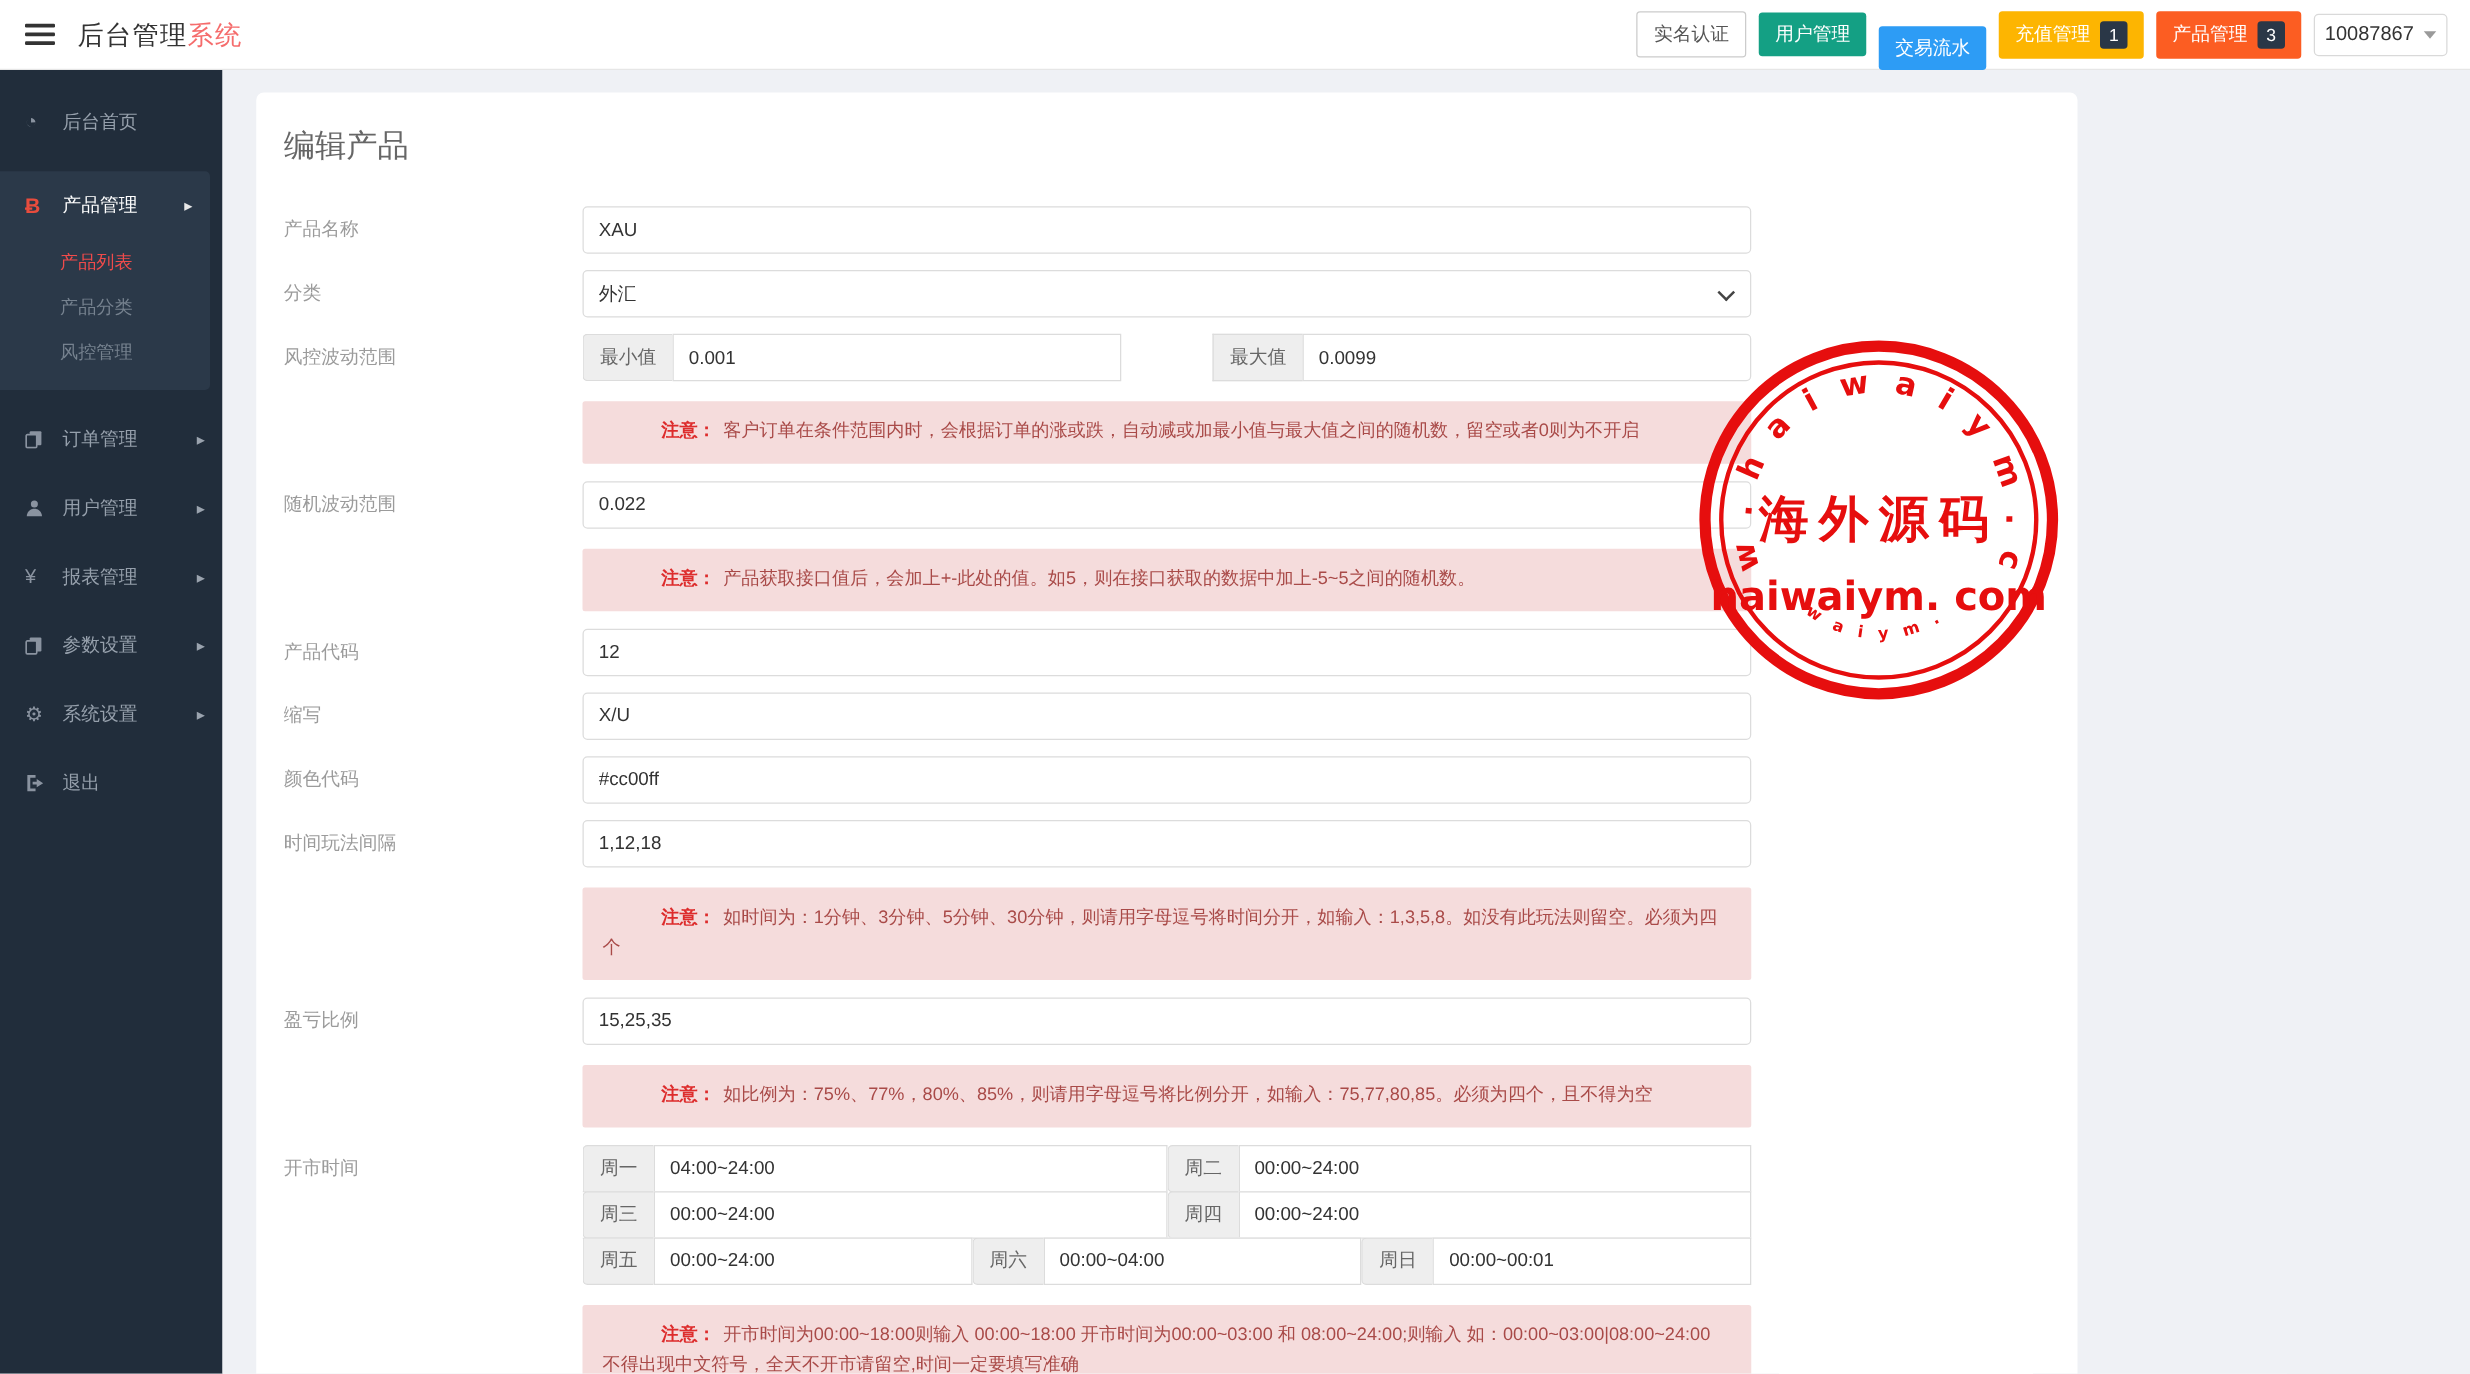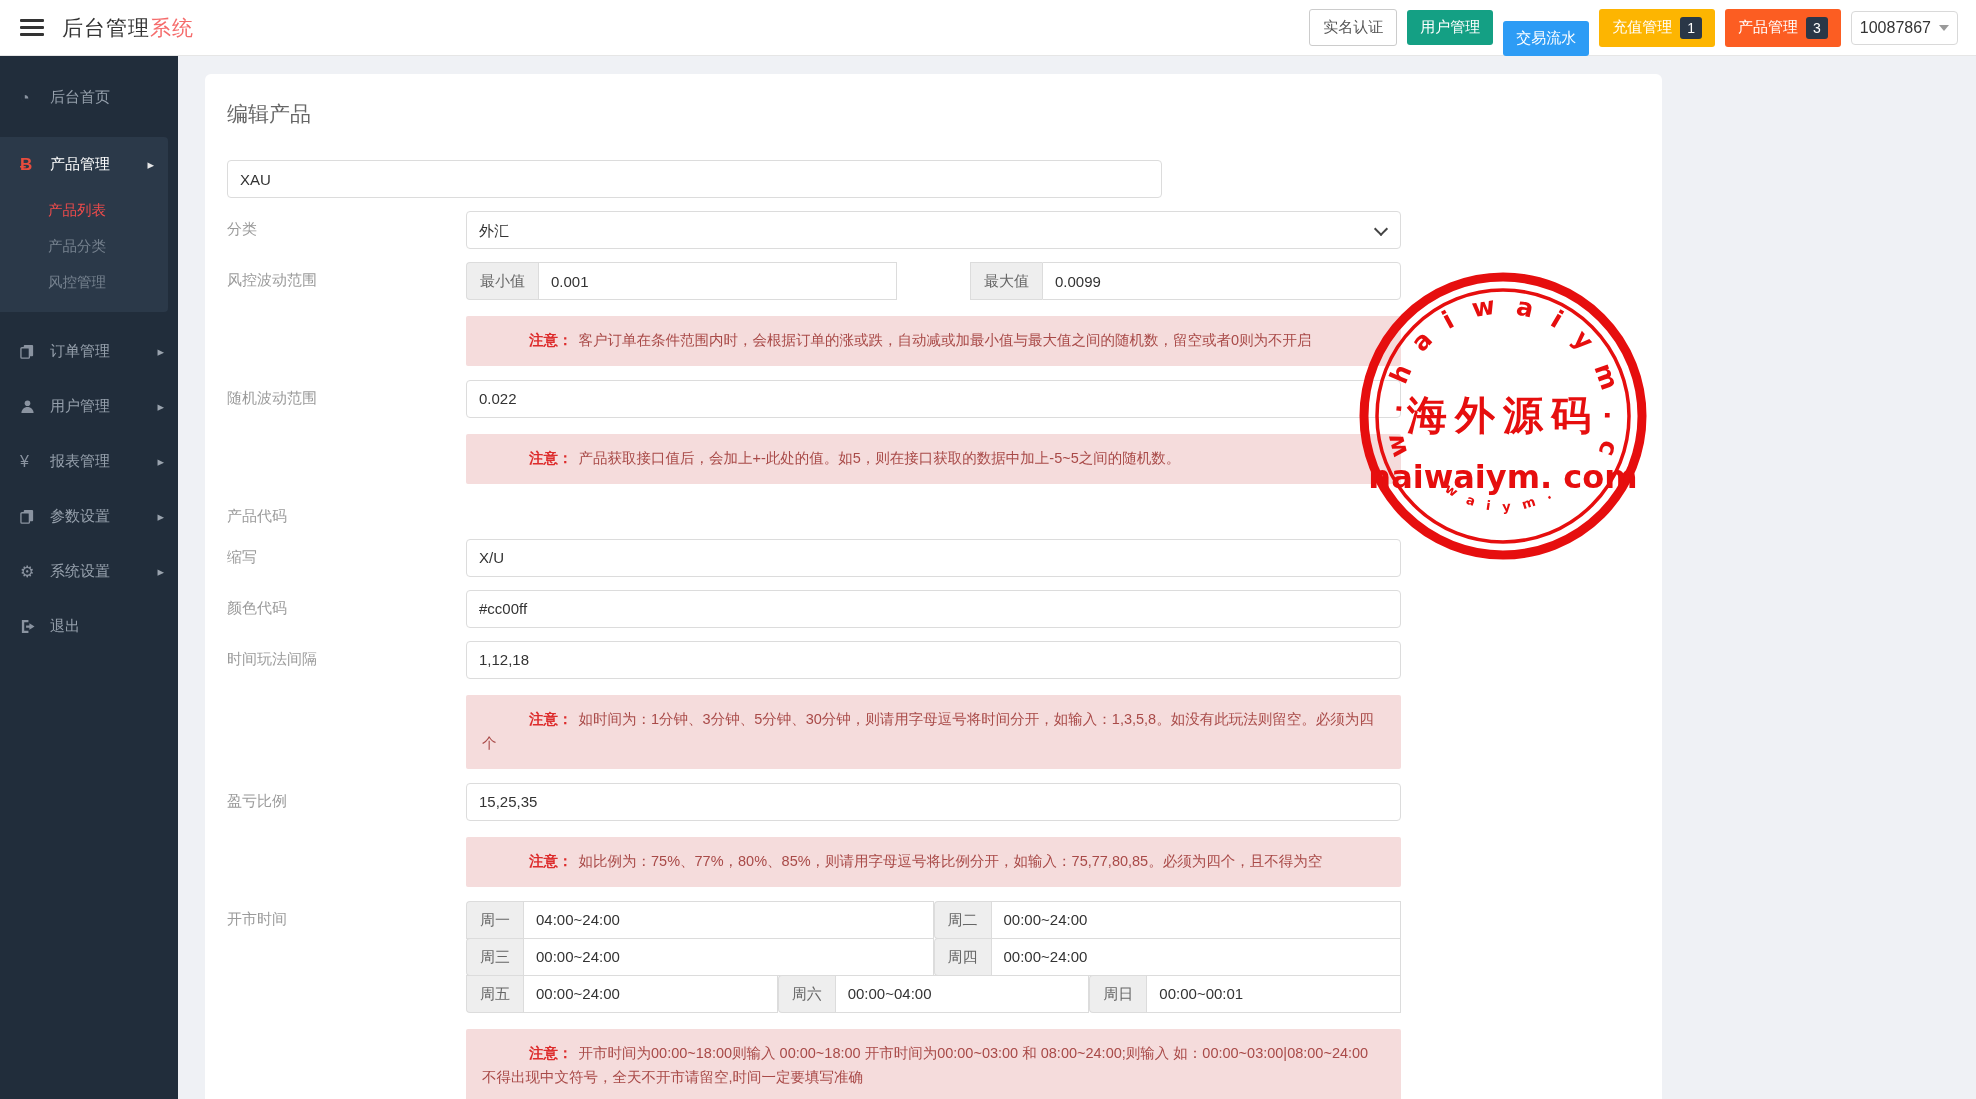--- a/index.html
+++ b/index.html
@@ -39,21 +39,21 @@
   .sgroup { background:#2b3949; margin-right:10px; border-radius:0 4px 4px 0; padding-bottom:12px; margin-top:12px; margin-bottom:12px; }
   .sgroup .sitem { color:#fff; }
   .sgroup .sicon.bitcoin { color:#e84c3d; font-weight:bold; font-size:17px; }
   .sgroup .chev { color:#e8e8e8; }
   .subitem { height:36px; line-height:36px; padding-left:48px; font-size:14.5px; color:#76828f; cursor:pointer; }
   .subitem.active { color:#f04b4b; }
 
   
   main { position:absolute; top:56px; left:178px; right:0; bottom:0; background:#eff1f5; overflow:hidden; }
   .card { margin:18px 0 0 27px; width:1457px; height:1200px; background:#fff; border-radius:6px; padding:24px 0 40px 22px; }
-  h2 { font-size:21px; font-weight:normal; color:#666; margin:2px 0 32px; }
+  h2 { font-size:25px; font-weight:normal; color:#666; margin:2px 0 32px; }
 
   .frow { display:flex; margin-bottom:13px; }
   .flabel { width:239px; padding-top:9px; color:#9b9b9b; font-size:15px; }
   .fctrl { width:935px; }
   input[type=text], textarea, select {
     width:100%; height:38px; border:1px solid #dcdcdc; border-radius:4px; padding:0 12px;
     font-size:15px; color:#333; font-family:inherit; background:#fff; outline:none; }
   .selectwrap { position:relative; }
   .selectwrap select { appearance:none; -webkit-appearance:none; }
   .selectwrap::after { content:""; position:absolute; right:15px; top:13px; width:8px; height:8px;
@@ -193,20 +193,21 @@
       </span>
       <span class="slabel">退出</span>
     </div>
   </aside>
 
   <main>
     <div class="card">
       <h2>编辑产品</h2>
 
       <div class="frow">
+        <div class="flabel">产品名称</div>
         <div class="fctrl"><input type="text" value="XAU" style=""></div>
       </div>
 
       <div class="frow">
         <div class="flabel">分类</div>
         <div class="fctrl selectwrap">
           <select>
             <option>外汇</option>
           </select>
         </div>
@@ -234,20 +235,21 @@
         <div class="flabel">随机波动范围</div>
         <div class="fctrl"><input type="text" value="0.022" style=""></div>
       </div>
 
       <div class="notice">
         <b>注意：</b><span>产品获取接口值后，会加上+-此处的值。如5，则在接口获取的数据中加上-5~5之间的随机数。</span>
       </div>
 
       <div class="frow">
         <div class="flabel">产品代码</div>
+        <div class="fctrl"><input type="text" value="12" style=""></div>
       </div>
 
       <div class="frow">
         <div class="flabel">缩写</div>
         <div class="fctrl"><input type="text" value="X/U" style=""></div>
       </div>
 
       <div class="frow">
         <div class="flabel">颜色代码</div>
         <div class="fctrl"><input type="text" value="#cc00ff" style=""></div>

